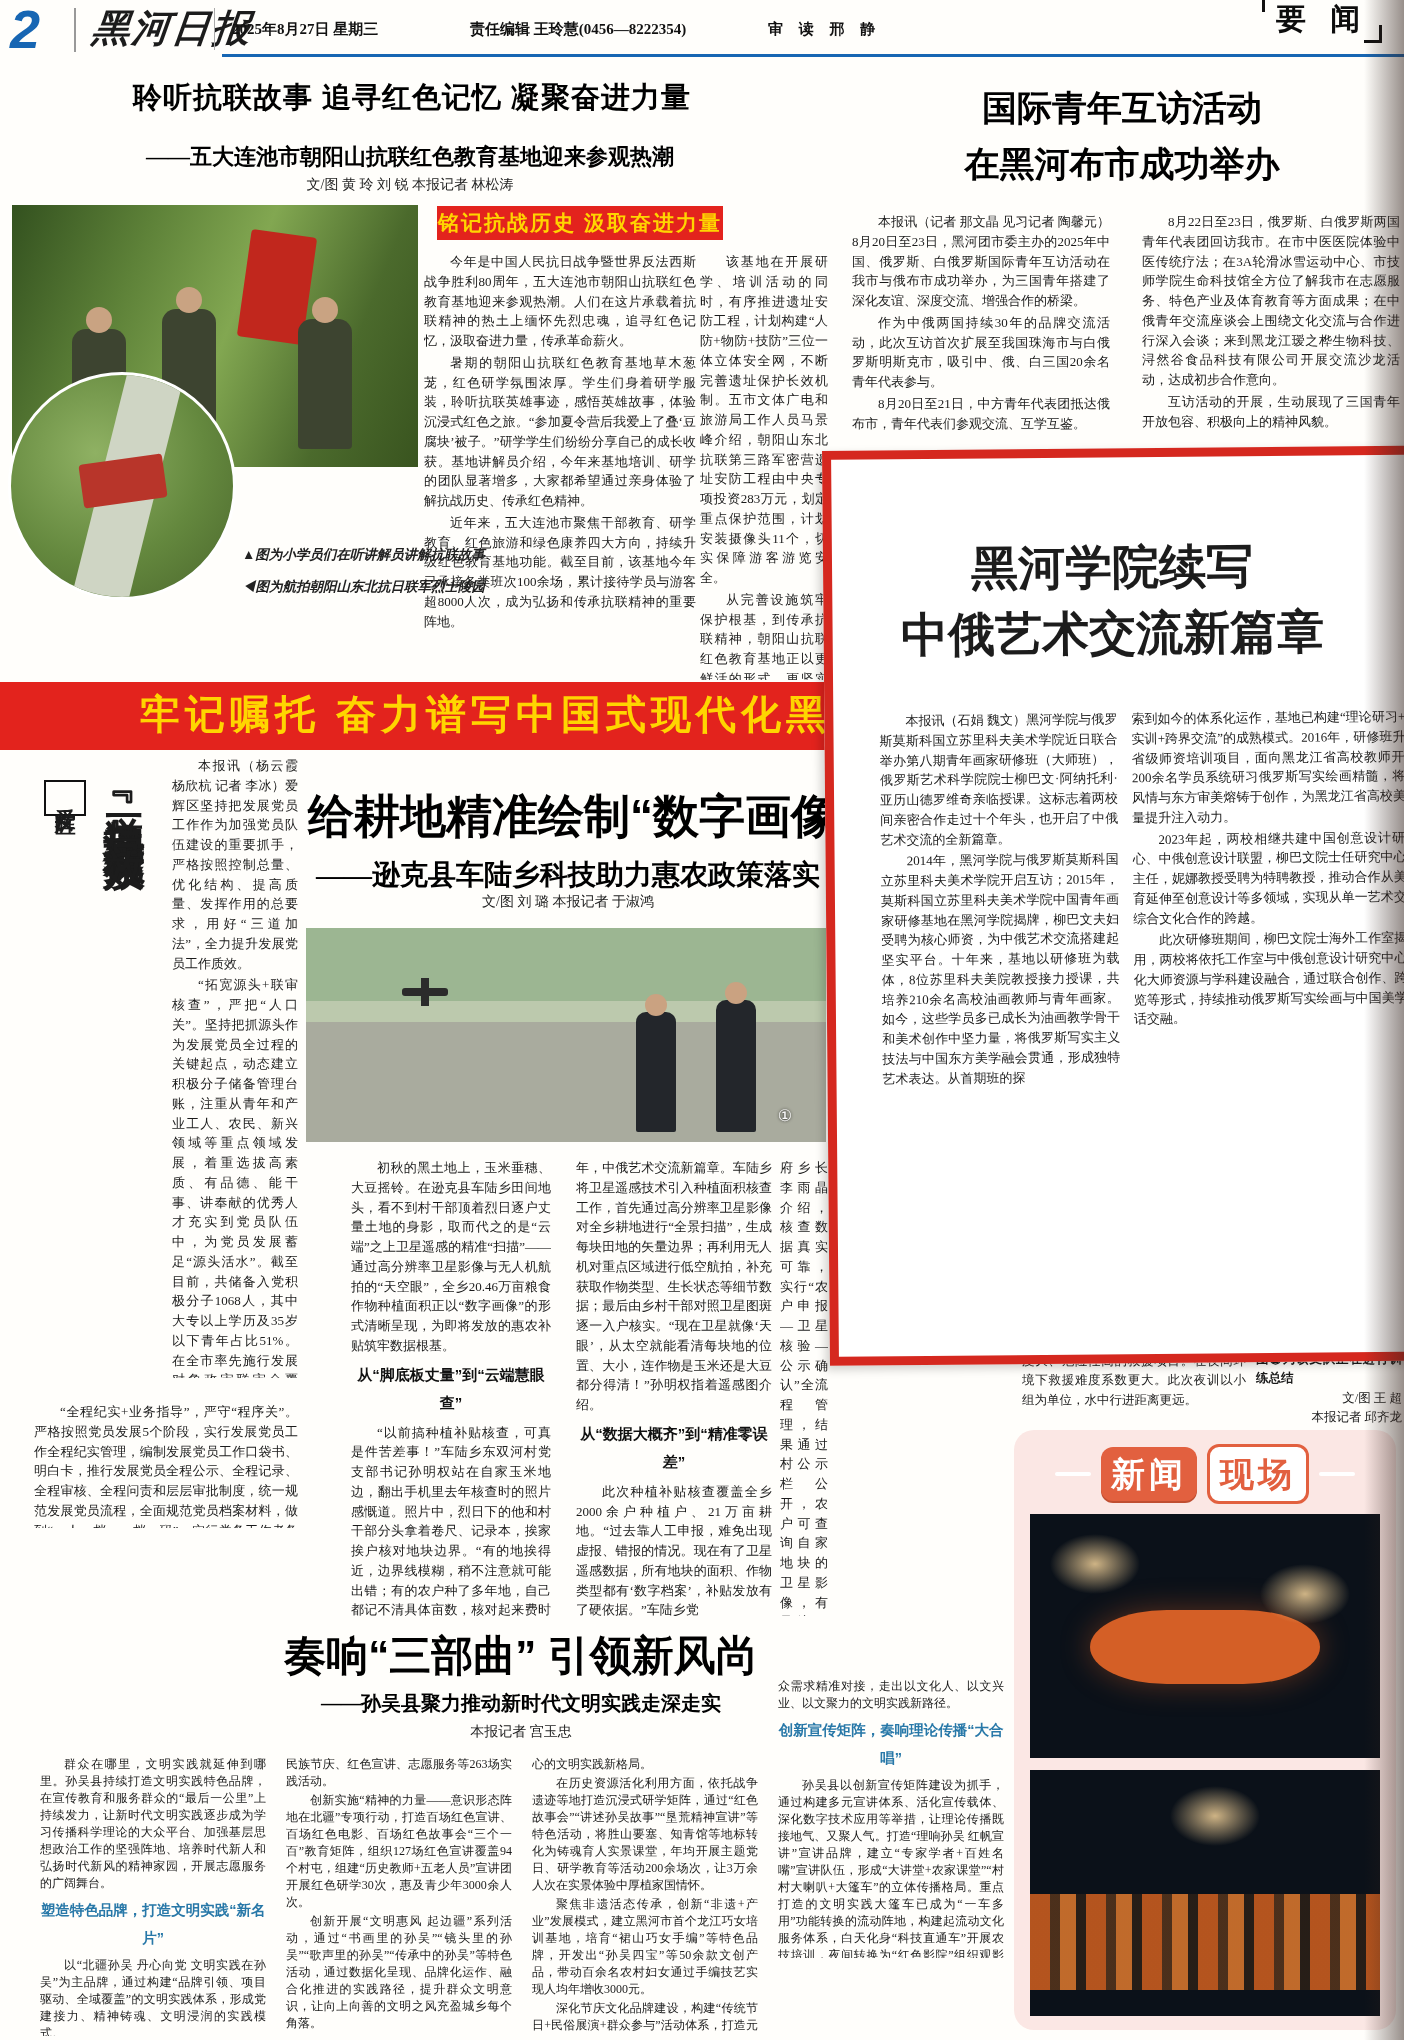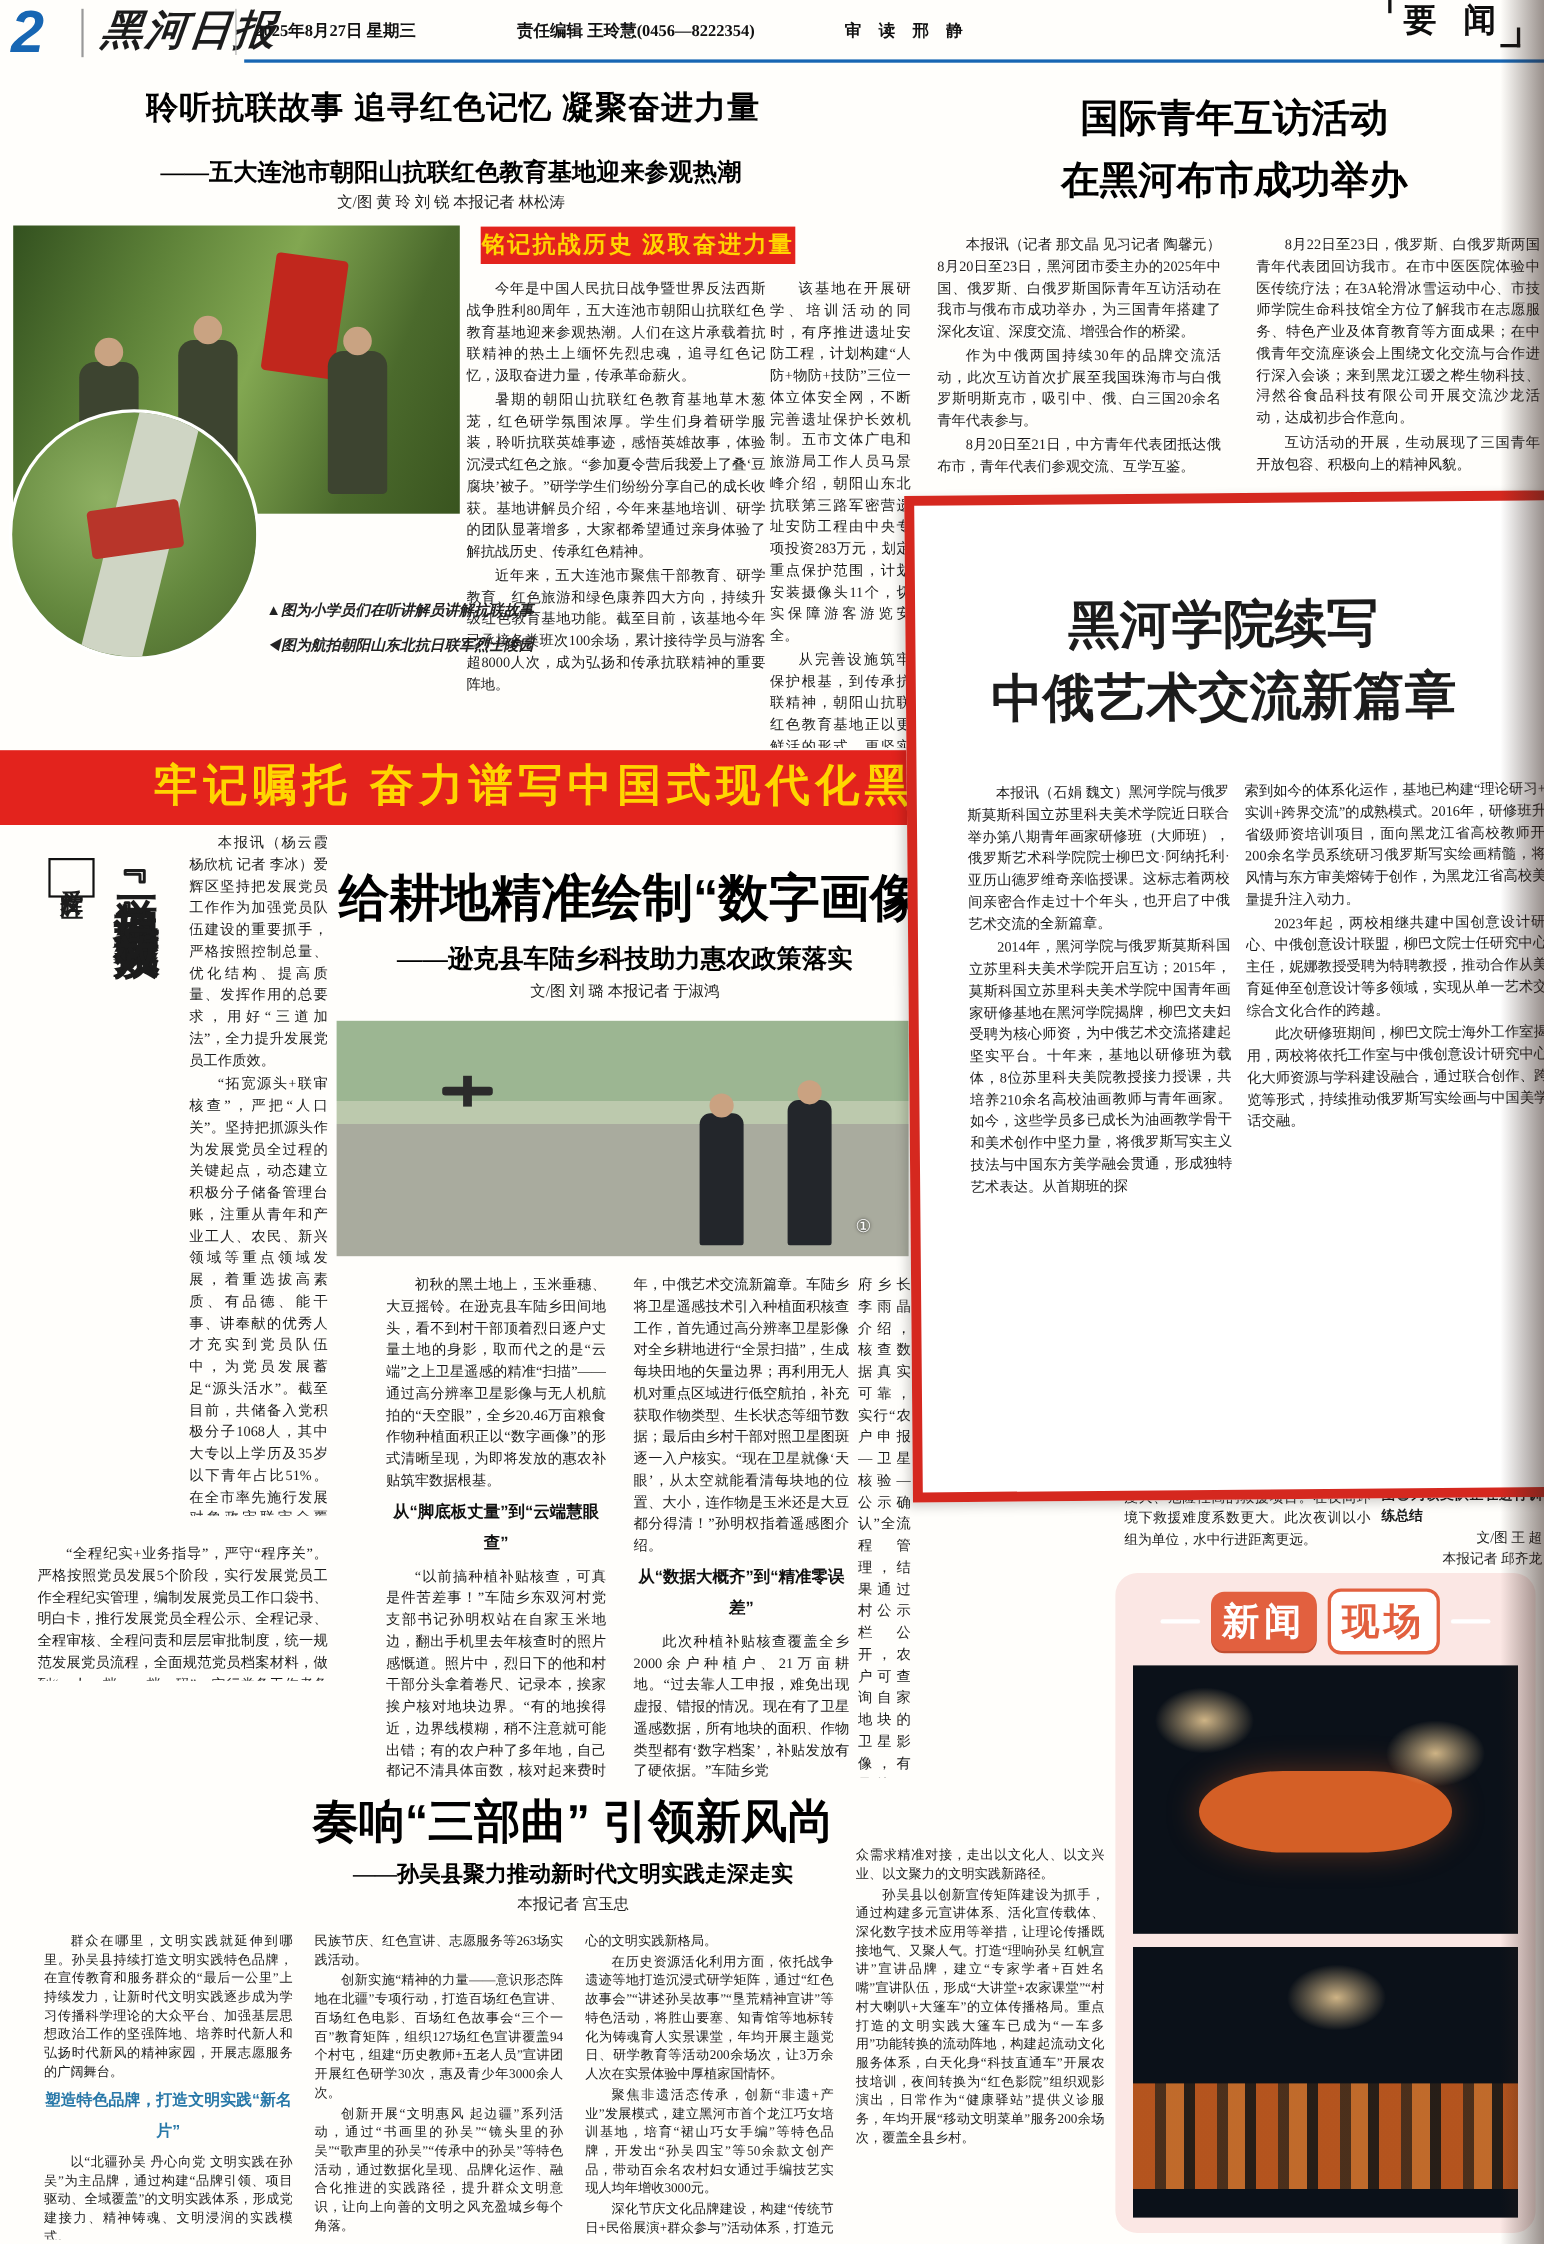--- a/index.html
+++ b/index.html
@@ -139,21 +139,21 @@
   <div class="abs vert" id="aihui-title">『三道加法』提升发展党员质效</div>
   <div class="abs colbox" style="left:172px;top:756px;width:126px;height:622px;">
       <div class="p">本报讯（杨云霞 杨欣杭 记者 李冰）爱辉区坚持把发展党员工作作为加强党员队伍建设的重要抓手，严格按照控制总量、优化结构、提高质量、发挥作用的总要求，用好“三道加法”，全力提升发展党员工作质效。</div>
       <div class="p">“拓宽源头+联审核查”，严把“人口关”。坚持把抓源头作为发展党员全过程的关键起点，动态建立积极分子储备管理台账，注重从青年和产业工人、农民、新兴领域等重点领域发展，着重选拔高素质、有品德、能干事、讲奉献的优秀人才充实到党员队伍中，为党员发展蓄足“源头活水”。截至目前，共储备入党积极分子1068人，其中大专以上学历及35岁以下青年占比51%。在全市率先施行发展对象政审联审全覆盖，严把发展对象质量“入口关”。</div>
     </div>
   <div class="abs colbox" style="left:34px;top:1402px;width:264px;height:126px;">
       <div class="p">“全程纪实+业务指导”，严守“程序关”。严格按照党员发展5个阶段，实行发展党员工作全程纪实管理，编制发展党员工作口袋书、明白卡，推行发展党员全程公示、全程记录、全程审核、全程问责和层层审批制度，统一规范发展党员流程，全面规范党员档案材料，做到“一人一档、一档一码”。实行党务工作者备案管理制度，定期进行业务培训，坚持日常测试与工作实际双达标。</div>
     </div>
 
   <div class="abs bigtitle" style="left:308px;top:786px;width:760px;font-size:46px;white-space:nowrap;text-align:left;">给耕地精准绘制“数字画像”</div>
-  <div class="abs subtitle" style="left:308px;top:856px;width:520px;font-size:23px;">——逊克县车陆乡科技助力惠农政策落实</div>
+  <div class="abs subtitle" style="left:308px;top:856px;width:520px;font-size:28px;">——逊克县车陆乡科技助力惠农政策落实</div>
   <div class="abs byline" style="left:308px;top:892px;width:520px;font-family:Liberation Serif, serif;">文/图 刘 璐 本报记者 于淑鸿</div>
   <div class="abs photo" id="ph-field">
     <div class="drone"></div>
     <div class="man" style="right:150px;"></div>
     <div class="man" style="right:70px;height:132px;"></div>
     <div class="lbl">①</div>
   </div>
   <div class="abs colbox" style="left:351px;top:1158px;width:200px;height:458px;">
       <div class="p">初秋的黑土地上，玉米垂穗、大豆摇铃。在逊克县车陆乡田间地头，看不到村干部顶着烈日逐户丈量土地的身影，取而代之的是“云端”之上卫星遥感的精准“扫描”——通过高分辨率卫星影像与无人机航拍的“天空眼”，全乡20.46万亩粮食作物种植面积正以“数字画像”的形式清晰呈现，为即将发放的惠农补贴筑牢数据根基。</div>
       <div class="sub">从“脚底板丈量”到“云端慧眼查”</div>
@@ -221,17 +221,18 @@
       <div class="p" style="font: 12px / 1.42 &quot;Liberation Serif&quot;, serif;">创新开展“文明惠风 起边疆”系列活动，通过“书画里的孙吴”“镜头里的孙吴”“歌声里的孙吴”“传承中的孙吴”等特色活动，通过数据化呈现、品牌化运作、融合化推进的实践路径，提升群众文明意识，让向上向善的文明之风充盈城乡每个角落。</div>
     </div>
   <div class="abs colbox teal small" style="left:532px;top:1756px;width:226px;height:280px;">
       <div class="p noind" style="font: 12px / 1.42 &quot;Liberation Serif&quot;, serif;">心的文明实践新格局。</div>
       <div class="p" style="font: 12px / 1.42 &quot;Liberation Serif&quot;, serif;">在历史资源活化利用方面，依托战争遗迹等地打造沉浸式研学矩阵，通过“红色故事会”“讲述孙吴故事”“垦荒精神宣讲”等特色活动，将胜山要塞、知青馆等地标转化为铸魂育人实景课堂，年均开展主题党日、研学教育等活动200余场次，让3万余人次在实景体验中厚植家国情怀。</div>
       <div class="p" style="font: 12px / 1.42 &quot;Liberation Serif&quot;, serif;">聚焦非遗活态传承，创新“非遗+产业”发展模式，建立黑河市首个龙江巧女培训基地，培育“裙山巧女手编”等特色品牌，开发出“孙吴四宝”等50余款文创产品，带动百余名农村妇女通过手编技艺实现人均年增收3000元。</div>
       <div class="p" style="font: 12px / 1.42 &quot;Liberation Serif&quot;, serif;">深化节庆文化品牌建设，构建“传统节日+民俗展演+群众参与”活动体系，打造元宵焰火晚会、农民“村晚”、百花群众艺术节等12个特色文化IP，年均举办“库木勒节”“开渔节”等民族节庆活动，吸引群众参与超5万人次，实现文明实践与群</div>
     </div>
   <div class="abs colbox teal small" style="left:778px;top:1678px;width:226px;height:280px;">
       <div class="p noind" style="font: 12px / 1.42 &quot;Liberation Serif&quot;, serif;">众需求精准对接，走出以文化人、以文兴业、以文聚力的文明实践新路径。</div>
+      <div class="sub" style="font-size: 14.5px;">创新宣传矩阵，奏响理论传播“大合唱”</div>
       <div class="p" style="font: 12px / 1.42 &quot;Liberation Serif&quot;, serif;">孙吴县以创新宣传矩阵建设为抓手，通过构建多元宣讲体系、活化宣传载体、深化数字技术应用等举措，让理论传播既接地气、又聚人气。打造“理响孙吴 红帆宣讲”宣讲品牌，建立“专家学者+百姓名嘴”宣讲队伍，形成“大讲堂+农家课堂”“村村大喇叭+大篷车”的立体传播格局。重点打造的文明实践大篷车已成为“一车多用”功能转换的流动阵地，构建起流动文化服务体系，白天化身“科技直通车”开展农技培训，夜间转换为“红色影院”组织观影演出，日常作为“健康驿站”提供义诊服务，年均开展“移动文明菜单”服务200余场次，覆盖全县乡村。</div>
     </div>
 
   <div class="abs" id="edge-shadow"></div>
 </div>
 
 </body></html>

